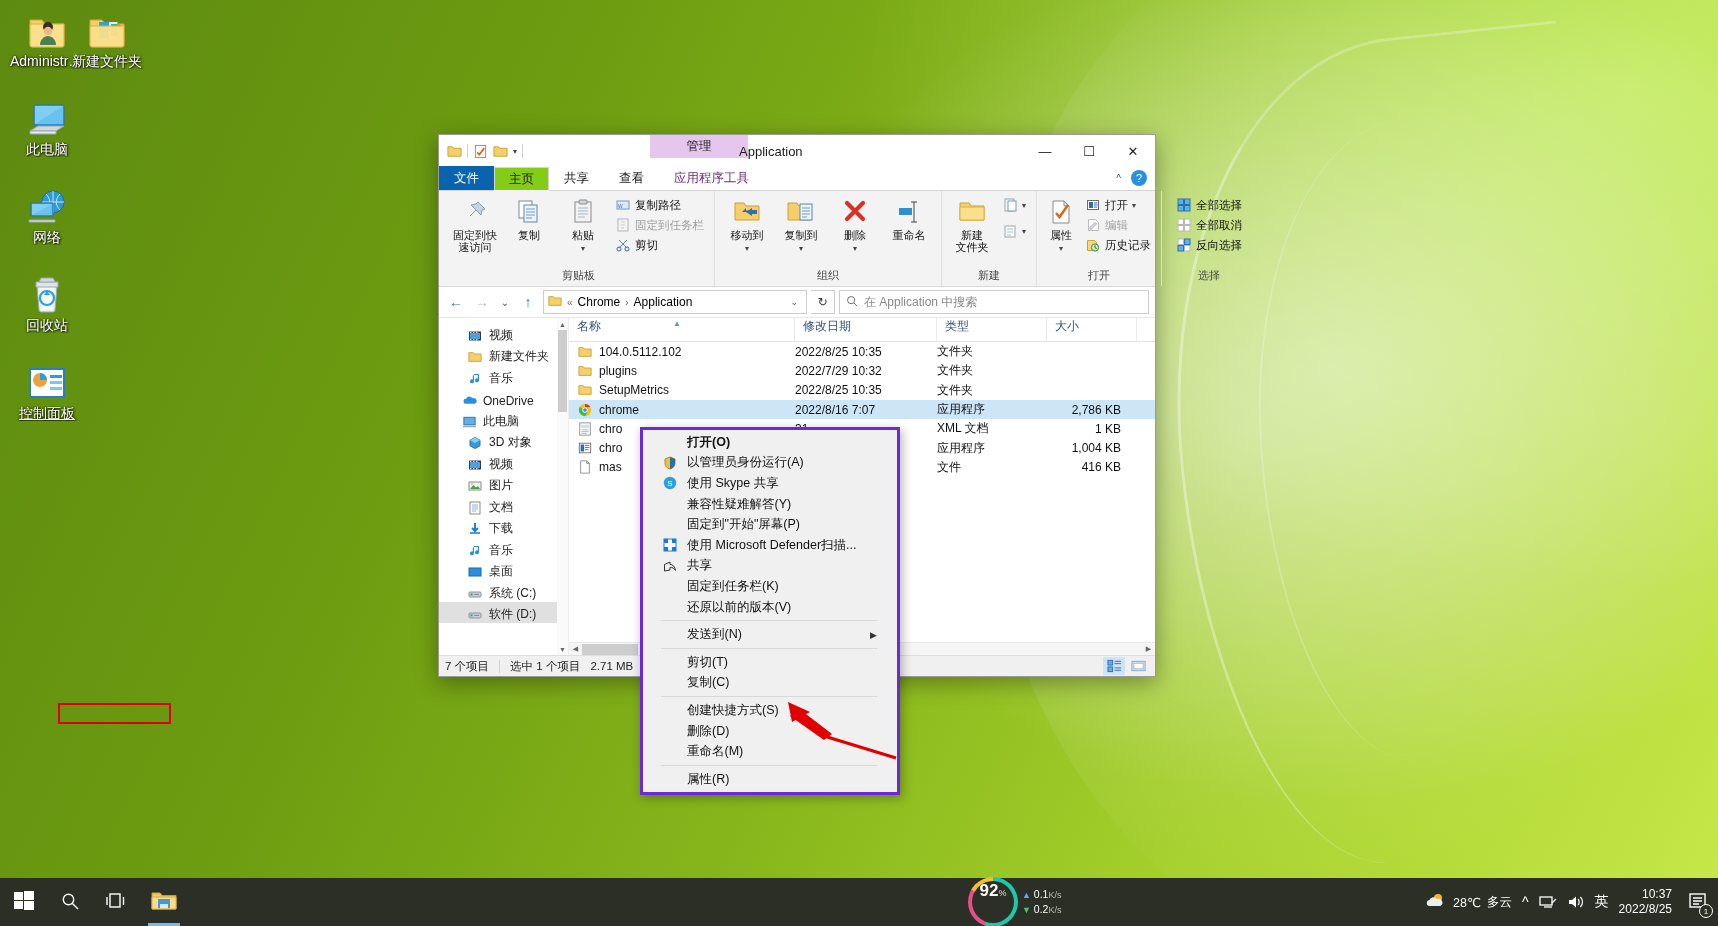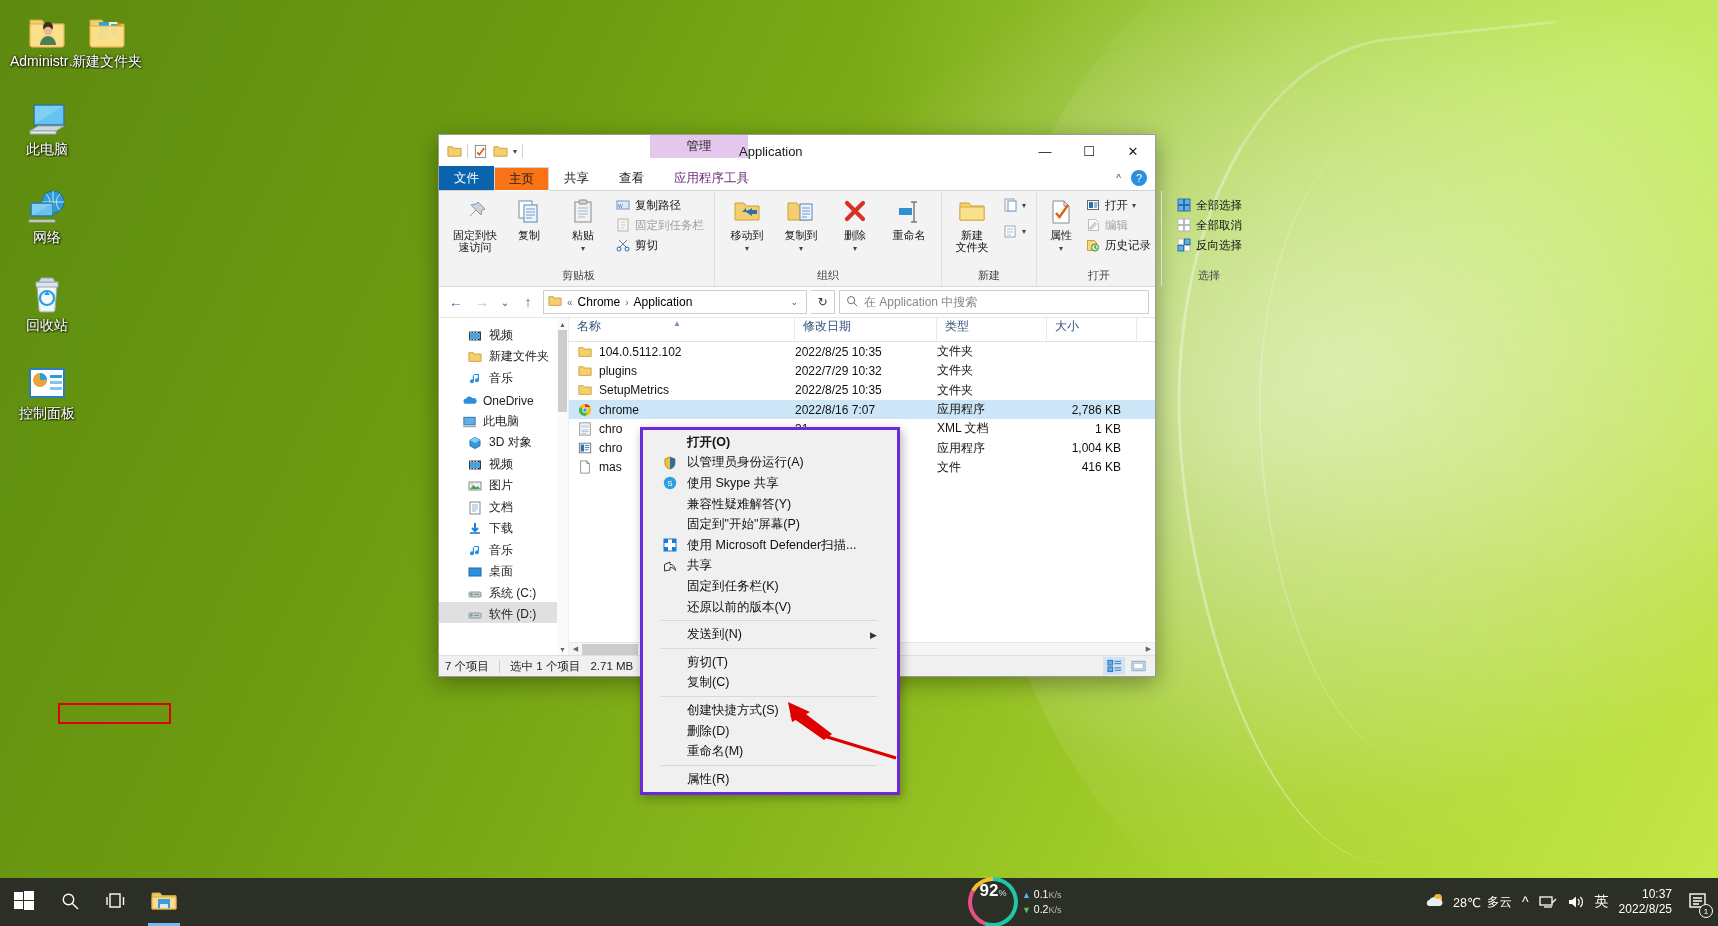--- a/index.html
+++ b/index.html
@@ -60,21 +60,21 @@
   .wbtns { position:absolute; right:0; top:0; height:32px; display:flex; }
   .wbtn { width:44px; height:32px; display:flex; align-items:center; justify-content:center;
           font-size:13px; color:#222; }
 
   
   .tabs { height:24px; background:#fff; display:flex; align-items:flex-end; position:relative;
           border-bottom:1px solid #d4d4d4; }
   .tab { height:24px; padding:0 14px; display:flex; align-items:center; font-size:12.5px; color:#1a1a1a;
          border:1px solid transparent; border-bottom:none; }
   .tab.file { background:#0a64ad; color:#fff; font-weight:normal; }
-  .tab.active { background:#f97316; border-color:#d4d4d4; border-bottom:1px solid #fff; margin-bottom:-1px; }
+  .tab.active { background:#84cc16; border-color:#d4d4d4; border-bottom:1px solid #fff; margin-bottom:-1px; }
   .tab.appctx { color:#6b2b78; }
   .tabs .rightbits { margin-left:auto; display:flex; align-items:center; gap:10px; padding-right:8px; height:24px; }
   .chev { font-size:10px; color:#444; }
   .helpq { width:16px; height:16px; border-radius:50%; background:#2b8fe0; color:#fff;
            font-size:11px; display:flex; align-items:center; justify-content:center; }
 
   
   .ribbon { height:96px; background:#f3f3f3; border-bottom:1px solid #d9d9d9;
             display:flex; align-items:stretch; padding-left:4px; }
   .rgroup { display:flex; flex-direction:column; align-items:center; justify-content:space-between;
@@ -271,21 +271,21 @@
         <path d="M12 10h14l-1.5 24h-11z" fill="#f6f9fb"></path>
         <path d="M8 6h22v5H8z" fill="#dde5ea" stroke="#9aa8b2"></path>
         <path d="M13 2h12l2 4H11z" fill="#cfd9e0" stroke="#9aa8b2"></path>
         <circle cx="19" cy="22" r="7" fill="none" stroke="#2aa0e0" stroke-width="2.2"></circle>
         <path d="M19 15l3 4h-6z" fill="#2aa0e0"></path>
       </svg>
     </div>
     <span class="lbl">回收站</span>
   </div>
 
-  <div class="desk-ico" style="left:8px; top:360px;">
+  <div class="desk-ico" style="left:8px; top:360px;text-decoration:underline;">
     <div class="glyph">
       <svg width="40" height="34" viewBox="0 0 40 34">
         <rect x="3" y="3" width="34" height="28" fill="#fff" stroke="#2b7fc0" stroke-width="2"></rect>
         <circle cx="13" cy="14" r="7" fill="#e8a33d"></circle>
         <path d="M13 7a7 7 0 0 1 7 7h-7z" fill="#2b9fdd"></path>
         <rect x="23" y="9" width="12" height="3" fill="#2b9fdd"></rect>
         <rect x="23" y="15" width="12" height="3" fill="#7fc6ea"></rect>
         <rect x="23" y="21" width="12" height="3" fill="#7fc6ea"></rect>
       </svg>
     </div>

